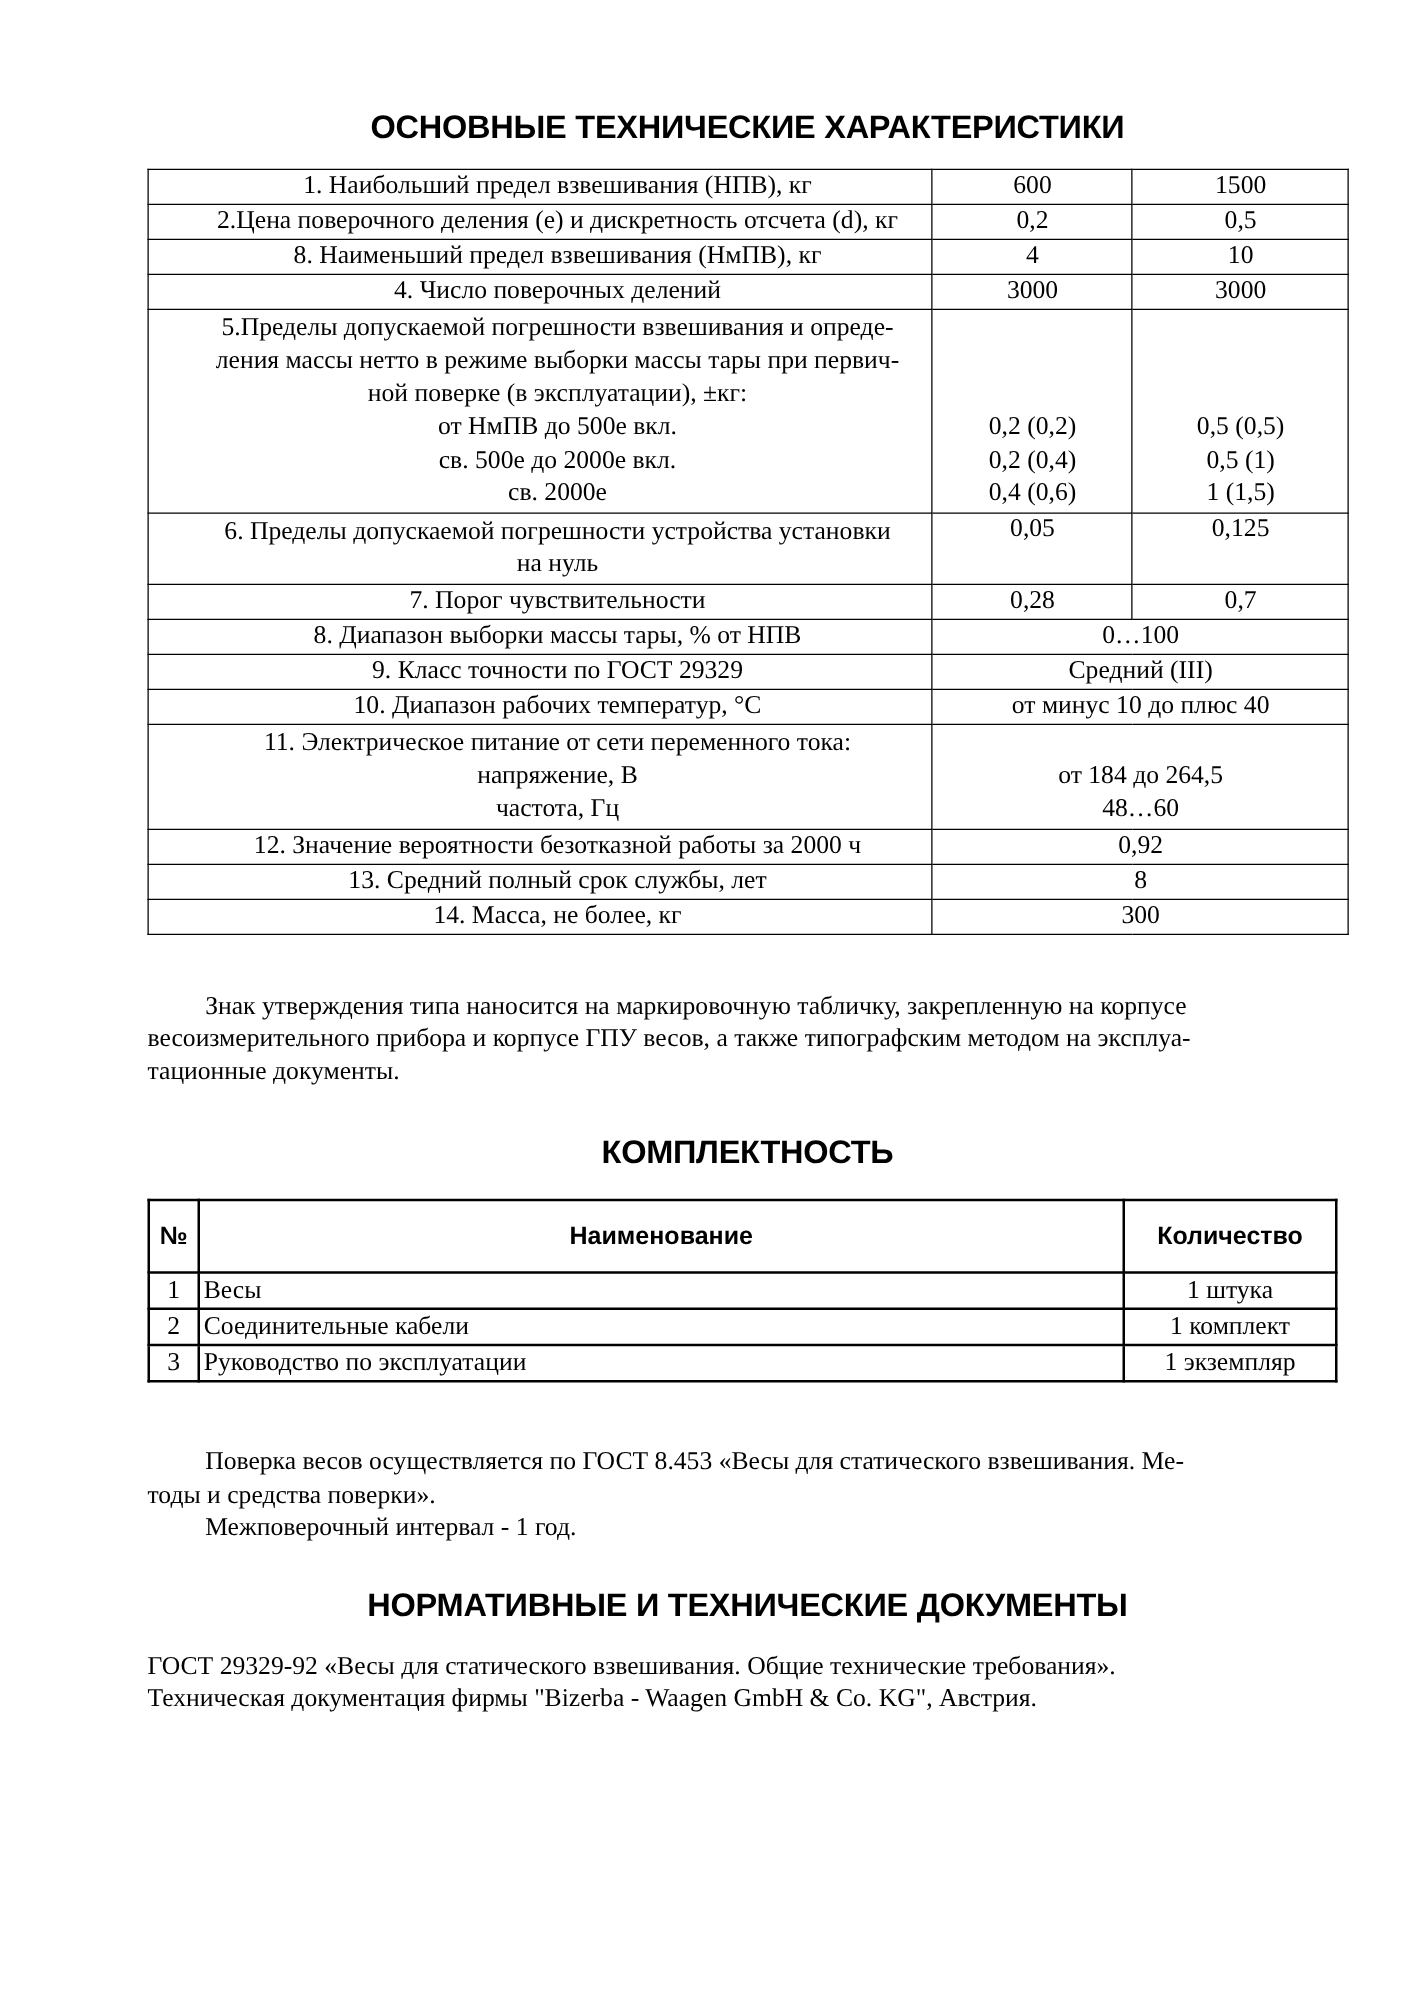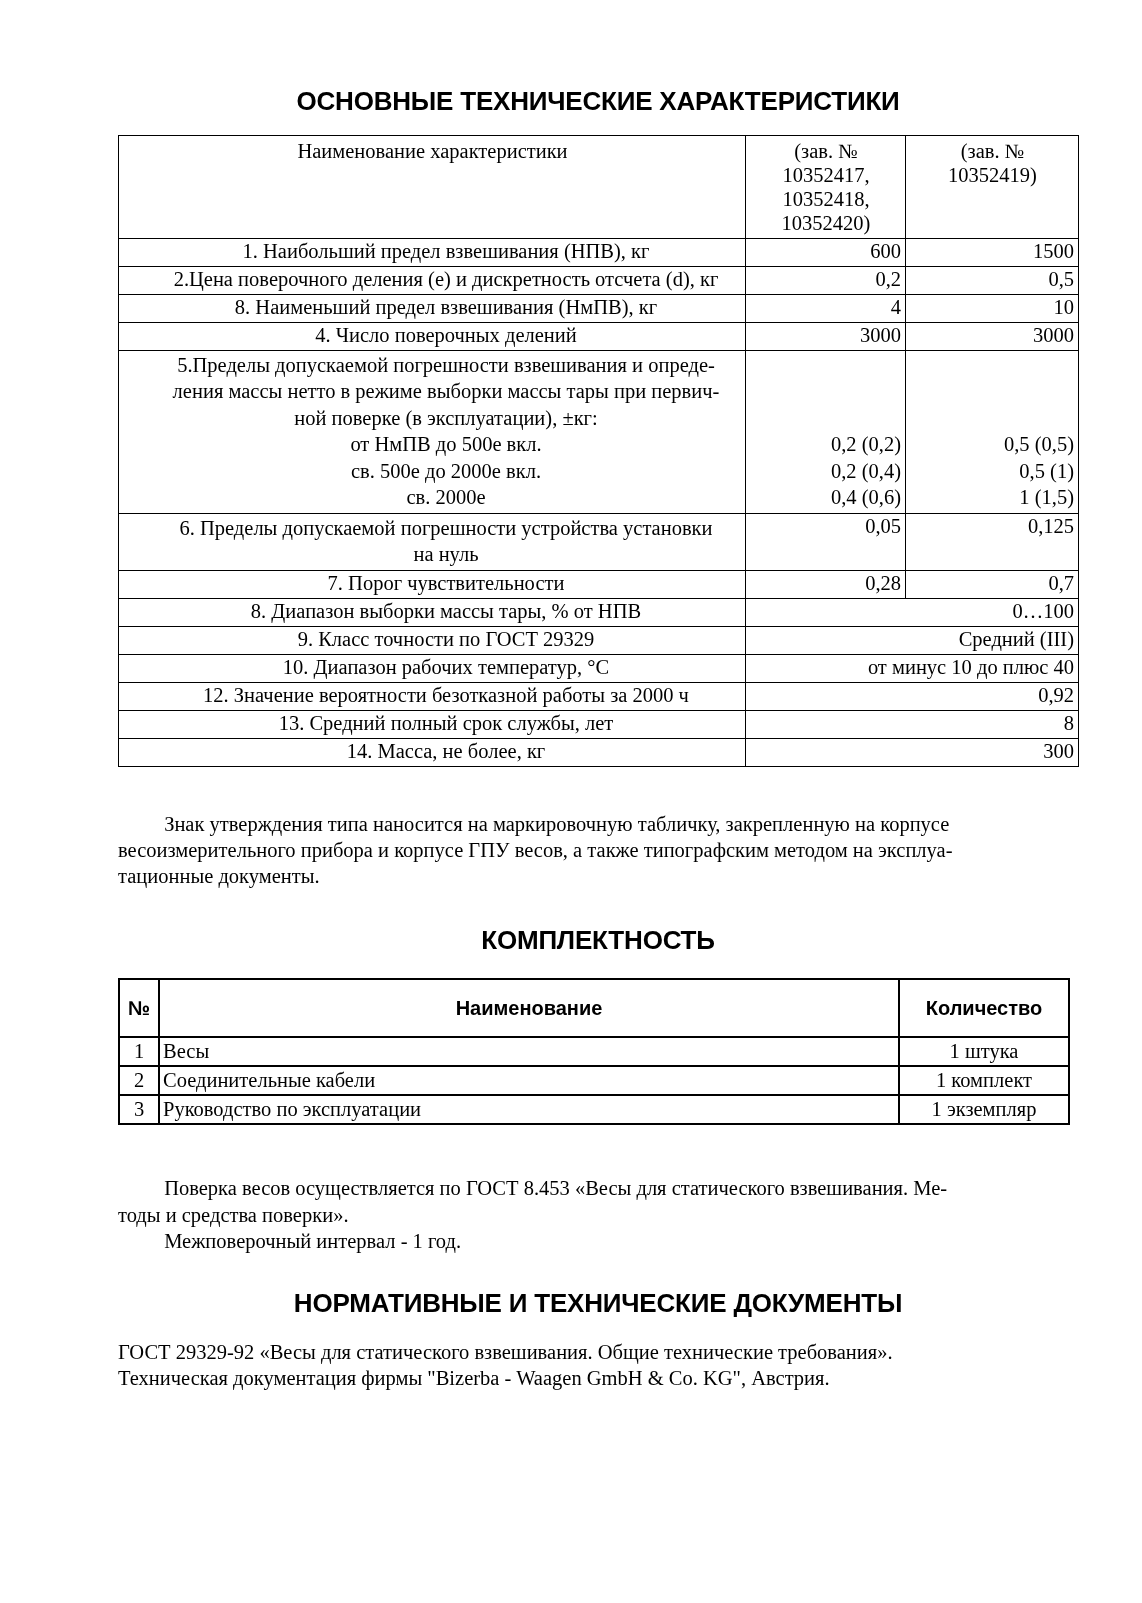--- a/index.html
+++ b/index.html
@@ -49,21 +49,21 @@
   table.spec-table td {
     border: 1.6px solid #000;
     padding: 1px 4px 2px 5px;
     vertical-align: top;
   }
   table.spec-table td.name {
     text-align: center;
     padding-left: 32px;
   }
   table.spec-table td.val {
-    text-align: right;
+    text-align: center;
     vertical-align: top;
   }
   table.spec-table td.hdr-name {
     text-align: center;
     padding-top: 4px;
   }
   table.spec-table td.hdr-val {
     text-align: center;
     padding-top: 4px;
   }
@@ -125,29 +125,20 @@
 
     <div style="height:18px"></div>
 
     <table class="spec-table">
       <colgroup>
         <col class="col-name">
           <col class="col-v1">
           <col class="col-v2">
       </colgroup>
       <tbody>
-        <tr>
-          <td class="hdr-name">Наименование характеристики</td>
-          <td class="hdr-val" style="white-space:pre-line">(зав. №
-10352417,
-10352418,
-10352420)</td>
-          <td class="hdr-val" style="white-space:pre-line">(зав. №
-10352419)</td>
-        </tr>
 
         <tr>
           <td class="name">1. Наибольший предел взвешивания (НПВ), кг</td>
           <td class="val">600</td>
           <td class="val">1500</td>
         </tr>
 
         <tr>
           <td class="name">2.Цена поверочного деления (e) и дискретность отсчета (d), кг</td>
           <td class="val">0,2</td>
@@ -208,20 +199,28 @@
         <tr>
           <td class="name">9. Класс точности по ГОСТ 29329</td>
           <td class="val" colspan="2">Средний (III)</td>
         </tr>
 
         <tr>
           <td class="name">10. Диапазон рабочих температур, °С</td>
           <td class="val" colspan="2">от минус 10 до плюс 40</td>
         </tr>
 
+        <tr>
+          <td class="name" style="white-space:pre-line;line-height:1.3">11.   Электрическое питание от сети переменного тока:
+        напряжение, В
+        частота,  Гц</td>
+          <td class="val" colspan="2" style="white-space:pre-line;line-height:1.3">
+от 184 до 264,5
+48…60</td>
+        </tr>
 
         <tr>
           <td class="name">12.   Значение вероятности безотказной работы за 2000 ч</td>
           <td class="val" colspan="2">0,92</td>
         </tr>
 
         <tr>
           <td class="name">13.   Средний полный срок службы, лет</td>
           <td class="val" colspan="2">8</td>
         </tr>

